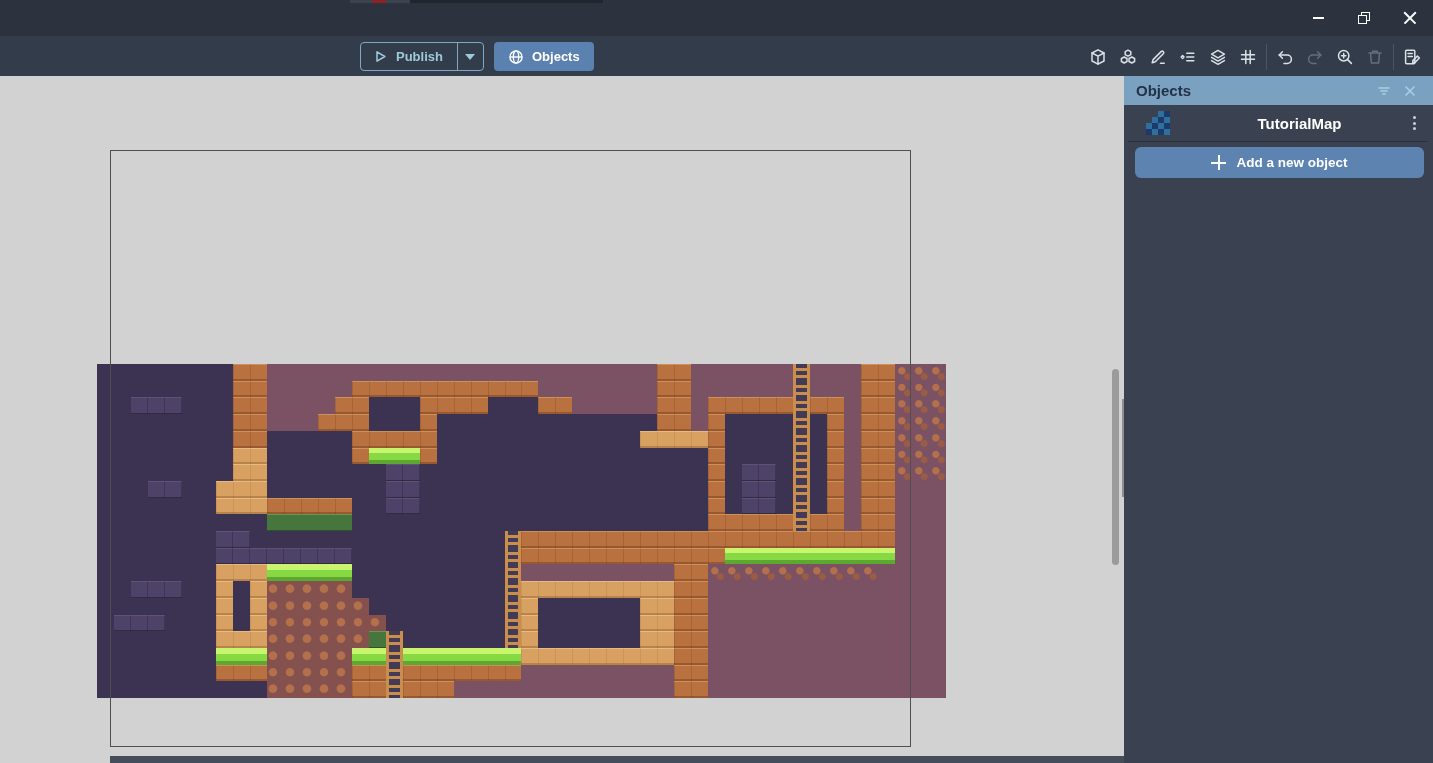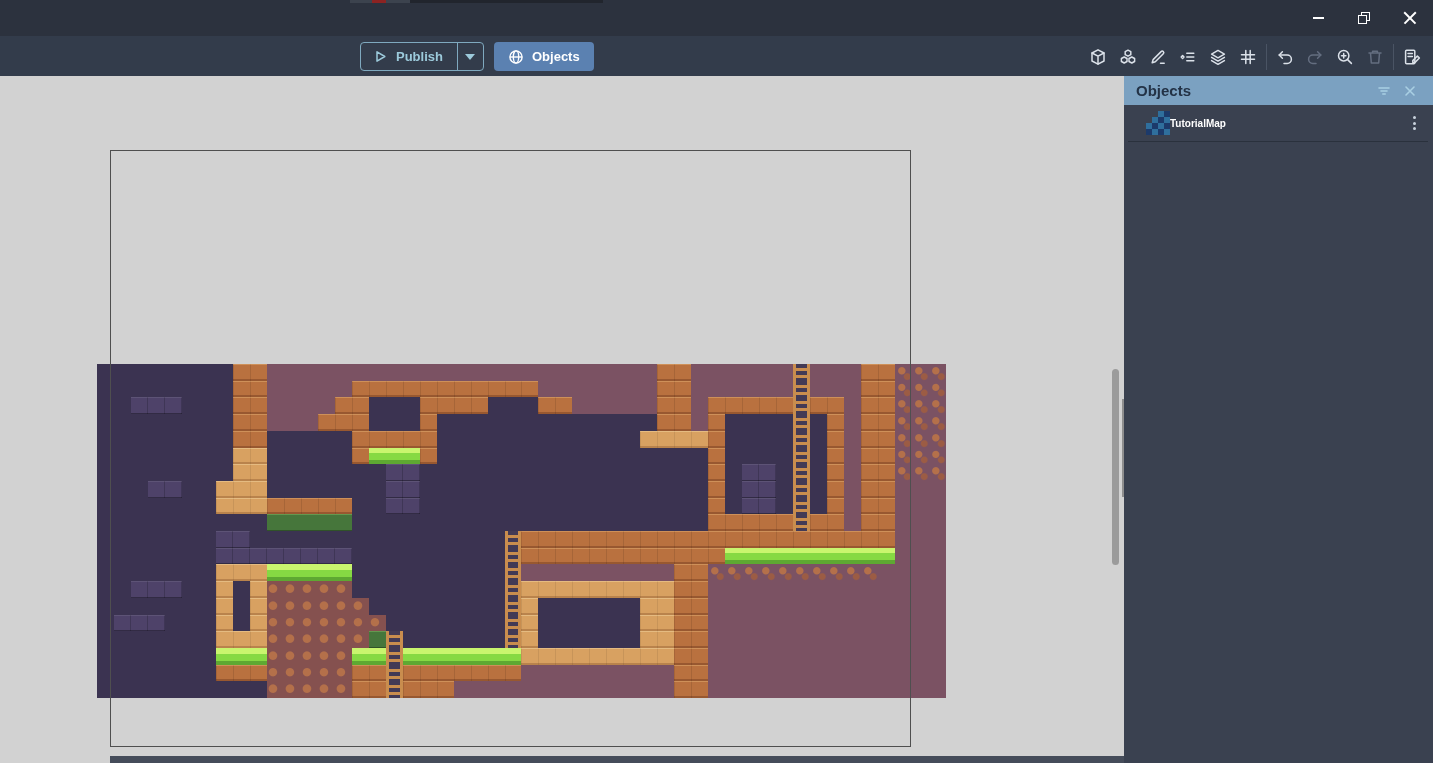--- a/index.html
+++ b/index.html
@@ -62,21 +62,21 @@
   
   .panel { position:absolute; left:1124px; top:76px; width:309px; height:687px; background:#3a4150; }
   .panel-header { position:absolute; left:0; top:0; width:309px; height:29px; background:#7ba1c1;
                   display:flex; align-items:center; padding:0 10px 0 12px; }
   .panel-title { color:#233246; font-size:15px; font-weight:bold; flex:1; }
   .ph-btn { width:26px; height:26px; display:flex; align-items:center; justify-content:center; }
   .ph-btn svg { stroke:#a9cfe3; stroke-width:1.6; fill:none; stroke-linecap:round; }
   .object-row { position:absolute; left:0; top:29px; width:309px; height:36px; display:flex; align-items:center; }
   .obj-thumb { margin-left:22px; width:24px; height:24px; display:grid;
                grid-template-columns:repeat(4,1fr); grid-template-rows:repeat(4,1fr); }
-  .obj-label { color:#ffffff; font-size:10px; font-weight:bold; flex:1; }
+  .obj-label { margin-left:28px; color:#ffffff; font-size:15px; font-weight:bold; flex:1;text-align:center; }
   .kebab { width:26px; height:26px; margin-right:6px; display:flex; flex-direction:column; align-items:center; justify-content:center; gap:2.5px; }
   .kebab i { width:3px; height:3px; border-radius:50%; background:#c9d2dd; }
   .row-divider { position:absolute; left:4px; top:65px; width:300px; height:1px; background:#2a313d; }
   .btn-add { position:absolute; left:11px; top:71px; width:289px; height:31px; background:#5d83b1; border-radius:6px;
              display:flex; align-items:center; justify-content:center; gap:10px; color:#ffffff; font-size:13.5px; font-weight:bold; }
   .plus-icon { position:relative; width:15px; height:15px; }
   .plus-icon::before { content:""; position:absolute; left:6.5px; top:0; width:2px; height:15px; background:#fff; }
   .plus-icon::after  { content:""; position:absolute; left:0; top:6.5px; width:15px; height:2px; background:#fff; }
 </style>
 </head>
@@ -1242,13 +1242,17 @@
       </div>
     <span class="obj-label">TutorialMap</span>
     <div class="kebab">
       <i></i>
         <i></i>
         <i></i>
     </div>
   </div>
   <div class="row-divider"></div>
 
+  <div class="btn-add">
+    <span class="plus-icon"></span>
+    <span>Add a new object</span>
+  </div>
 </div>
 
 </body></html>

